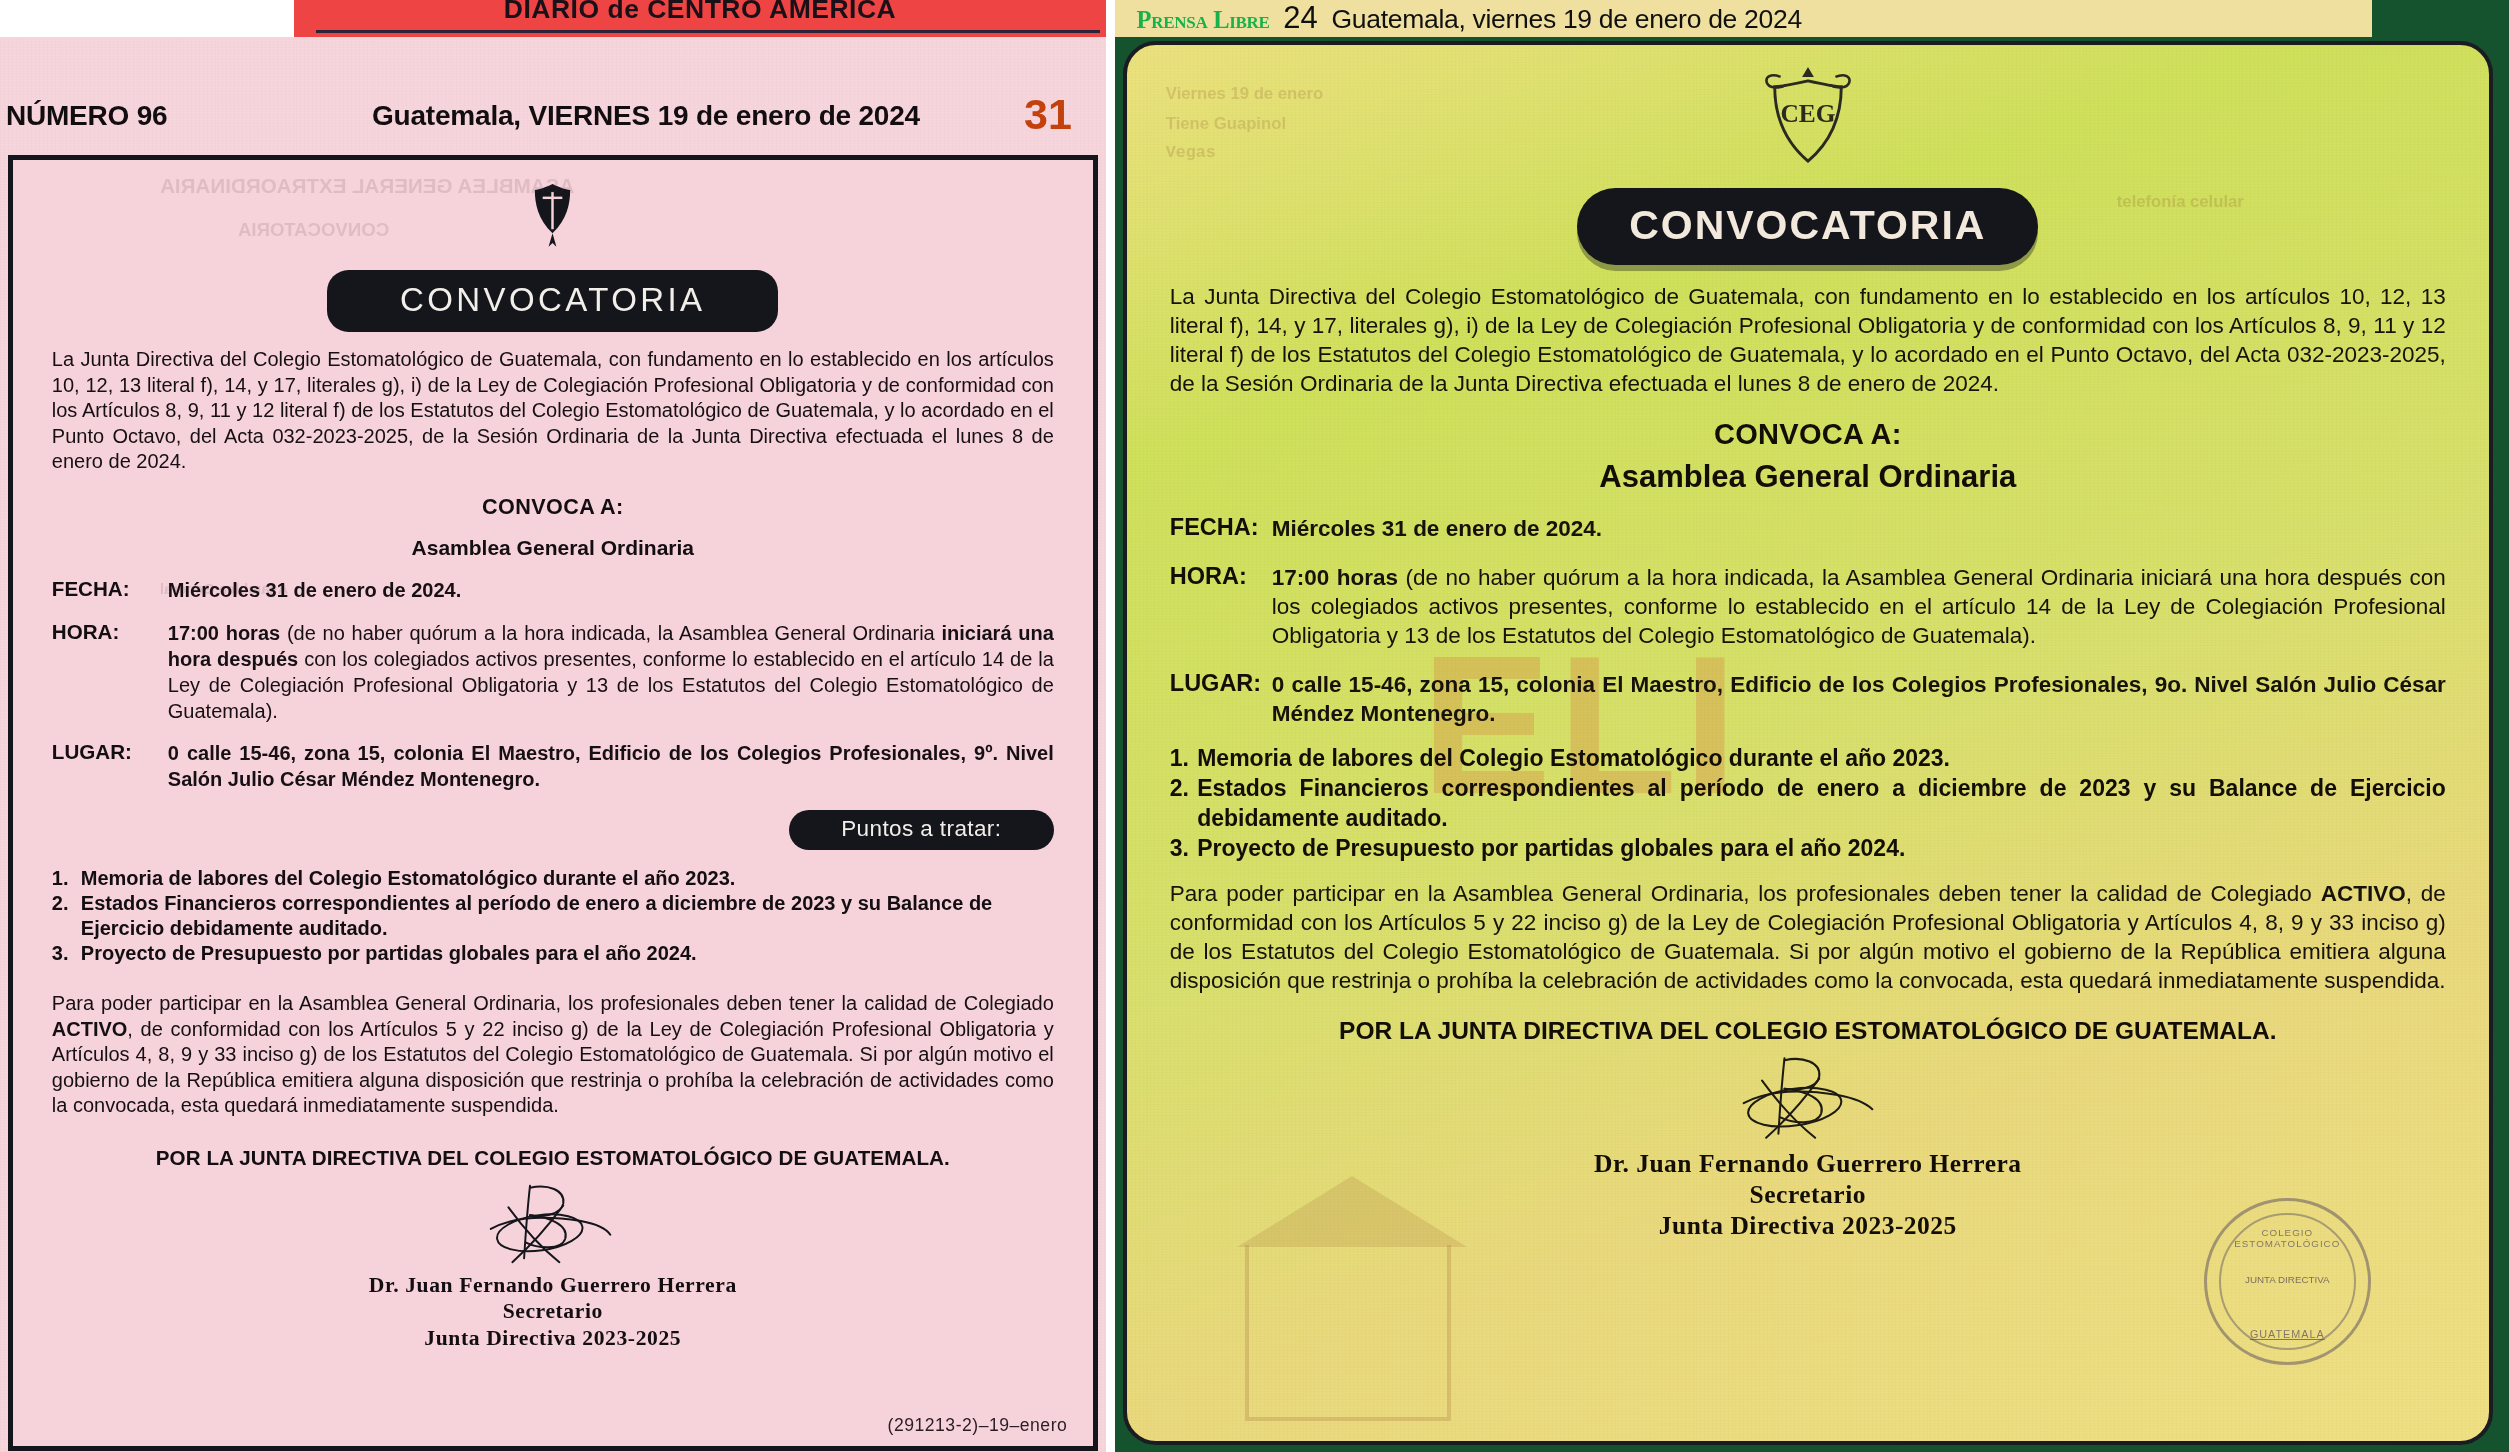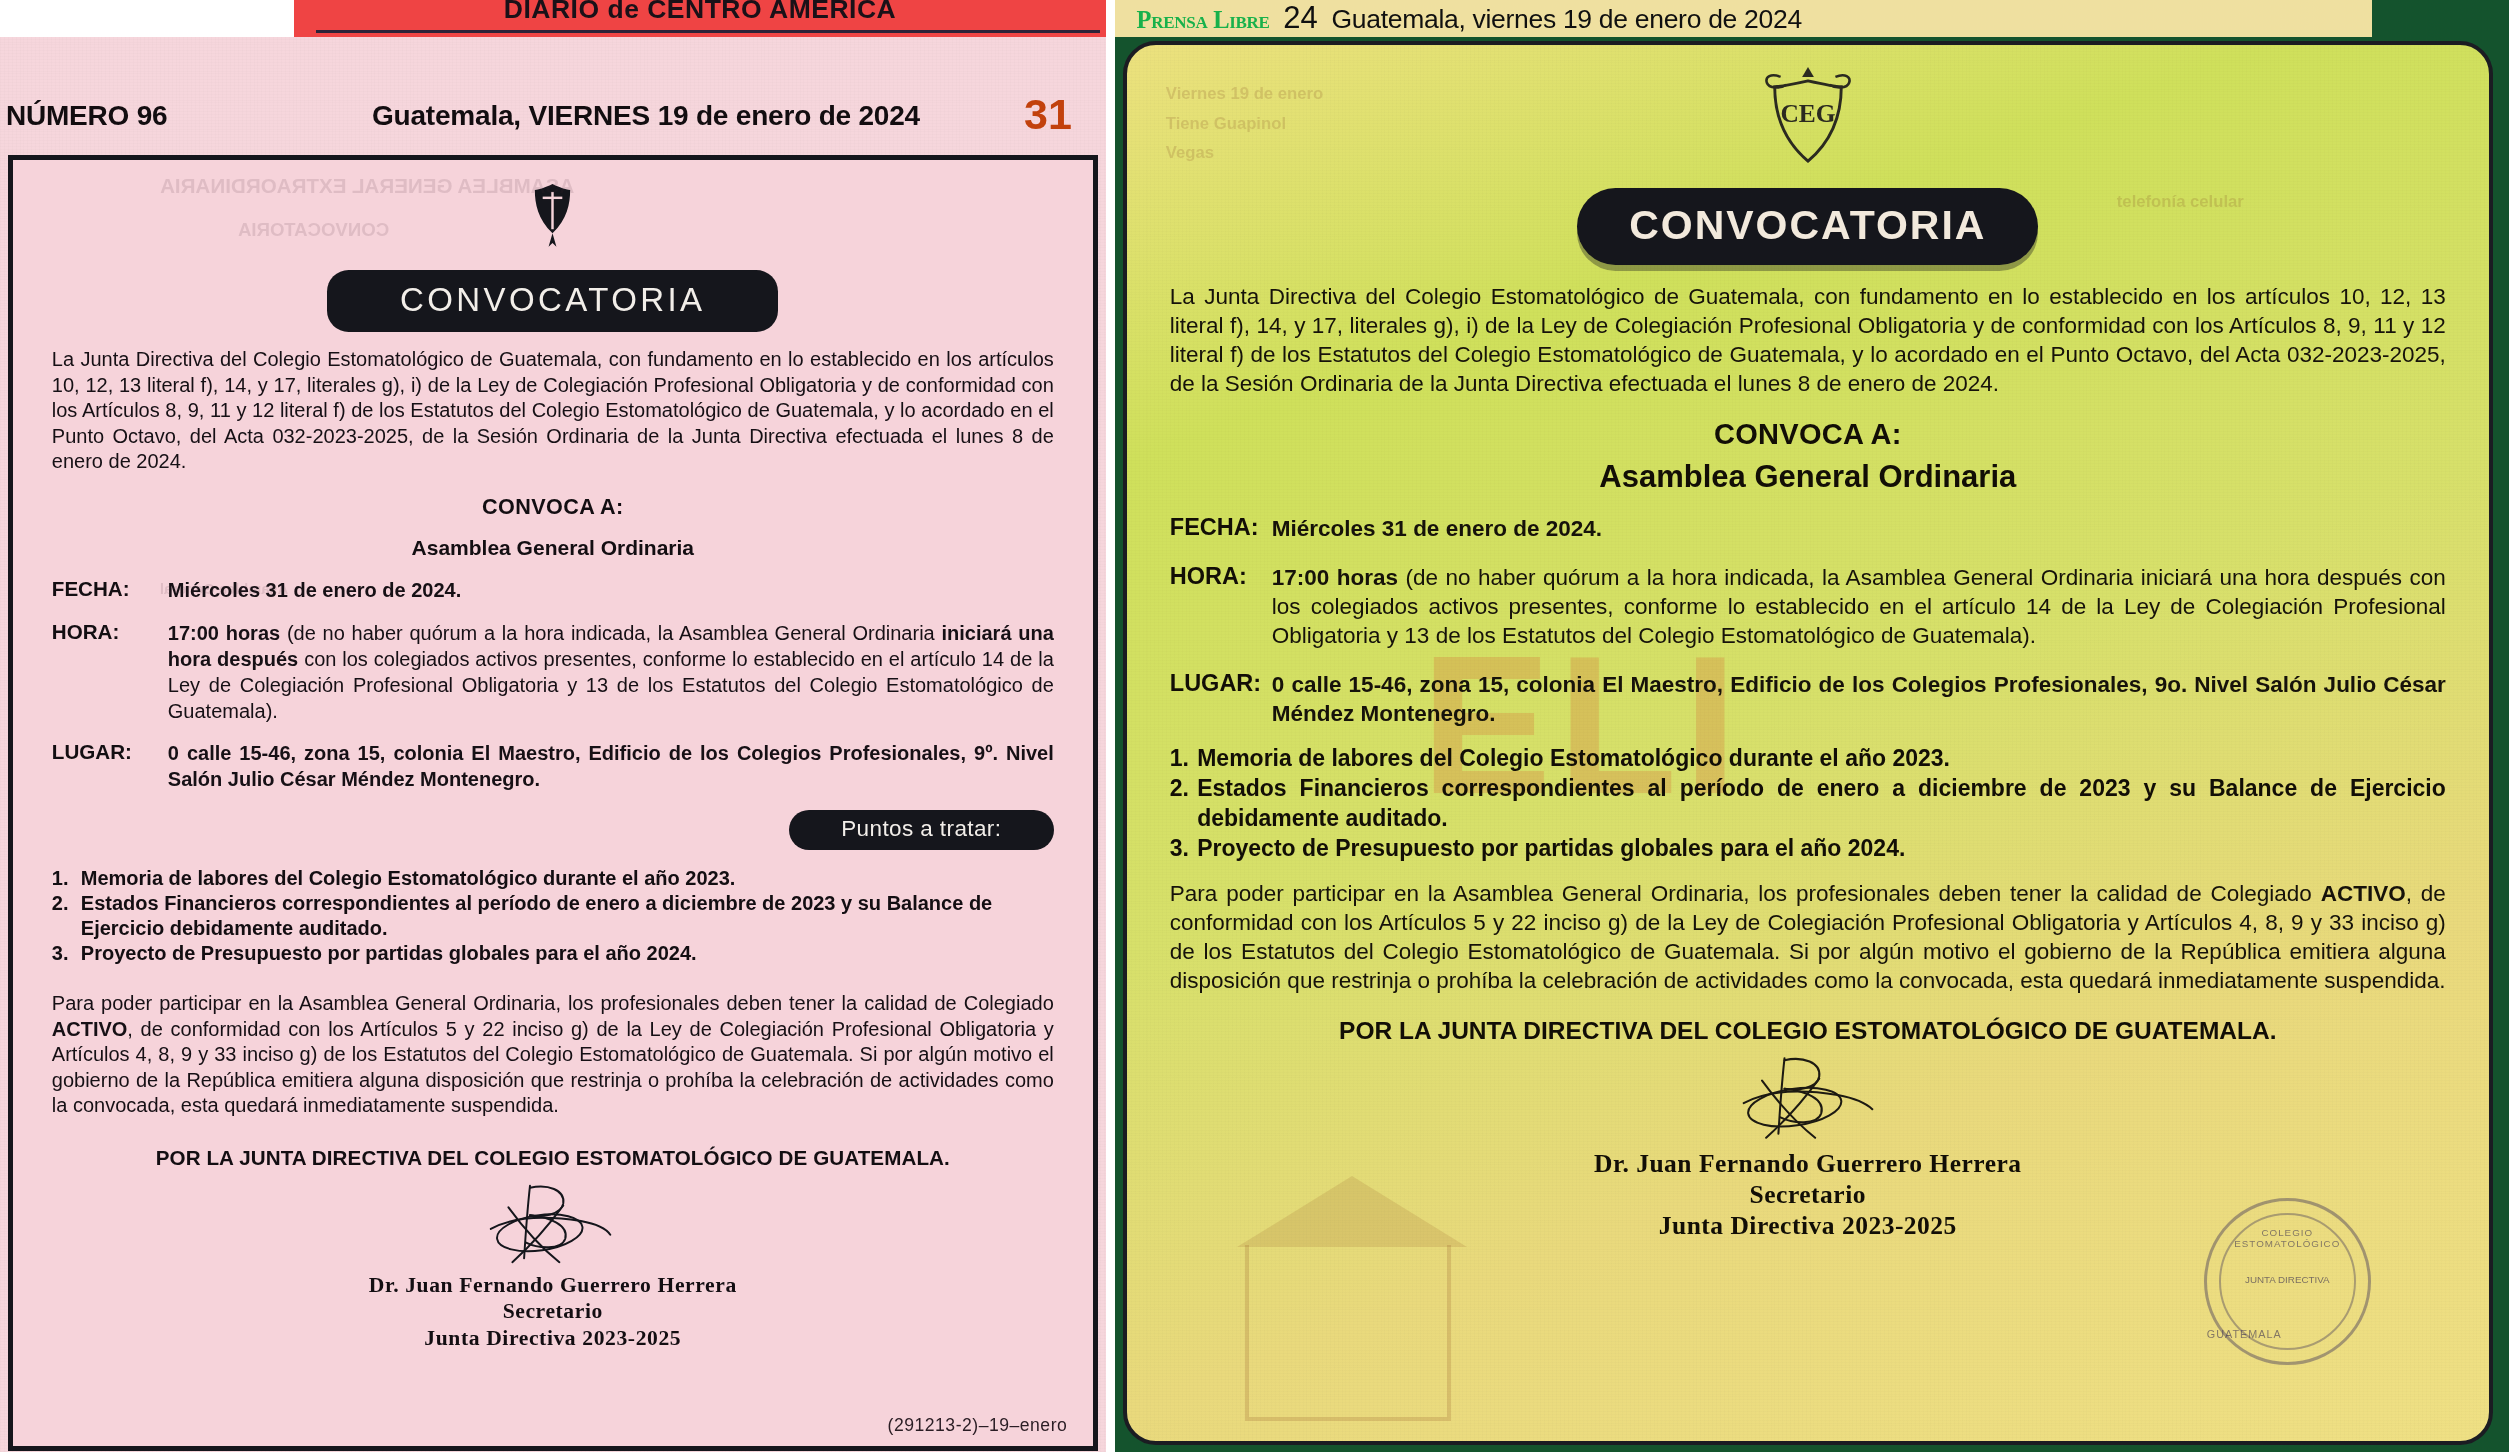--- a/index.html
+++ b/index.html
@@ -301,22 +301,23 @@
     border: 2px solid rgba(70,60,90,0.4);
     border-radius: 50%;
   }
   .seal-t {
     position: absolute; left: 0; right: 0; top: 25.5px;
     text-align: center; font-size: 9.8px; color: rgba(60,50,80,0.6);
     letter-spacing: 1px;
   }
   .seal-b {
     position: absolute; left: 0; right: 0; bottom: 21.6px;
-    font-size: 10.8px; color: rgba(60,50,80,0.6);
+    text-align: center; font-size: 10.8px; color: rgba(60,50,80,0.6);
     letter-spacing: 1px;
+    text-decoration: underline;
   }
   .seal-m {
     position: absolute; left: 0; right: 0; top: 73px;
     text-align: center; font-size: 9.8px; color: rgba(60,50,80,0.65);
   }
 
   .sig-svg { display: block; margin: 0 auto; }
   .paper-texture {
     position: absolute; inset: 0; pointer-events: none;
     background-image:
@@ -434,21 +435,21 @@
         <span class="rh-date">Guatemala, viernes 19 de enero de 2024</span>
       </div>
     </div>
 
     <div class="right-box">
       <div class="paper-texture"></div>
       <div class="ghost-big">ELI</div>
       <div class="ghost-house"></div>
       <div class="ghost-r" style="left:39px; top:39px; font-size:16.7px;">Viernes 19 de enero</div>
       <div class="ghost-r" style="left:39px; top:69px; font-size:16.7px;">Tiene Guapinol</div>
-      <div class="ghost-r" style="left:39px; top:98px; font-size:16.7px;">Vegas</div>
+      <div class="ghost-r" style="left:39px; top:98px; font-size:16.7px;font-family:Liberation Mono, monospace;">Vegas</div>
       <div class="ghost-r" style="left:990px; top:147px; font-size:16.7px;">telefonía celular</div>
 
       <div class="right-inner">
 
         <div class="logo-wrap">
           <svg width="94" height="116" viewBox="0 0 96 118" aria-hidden="true">
             <path d="M20 16 C10 12, 4 16, 6 22 C8 28, 20 28, 26 24" fill="none" stroke="#2b2a20" stroke-width="2.6"></path>
             <path d="M76 16 C86 12, 92 16, 90 22 C88 28, 76 28, 70 24" fill="none" stroke="#2b2a20" stroke-width="2.6"></path>
             <path d="M48 6 L42 16 L54 16 Z" fill="#2b2a20"></path>
             <path d="M48 20 C30 24, 18 26, 14 26 C14 54, 22 80, 48 102 C74 80, 82 54, 82 26 C78 26, 66 24, 48 20 Z" fill="none" stroke="#2b2a20" stroke-width="3"></path>

